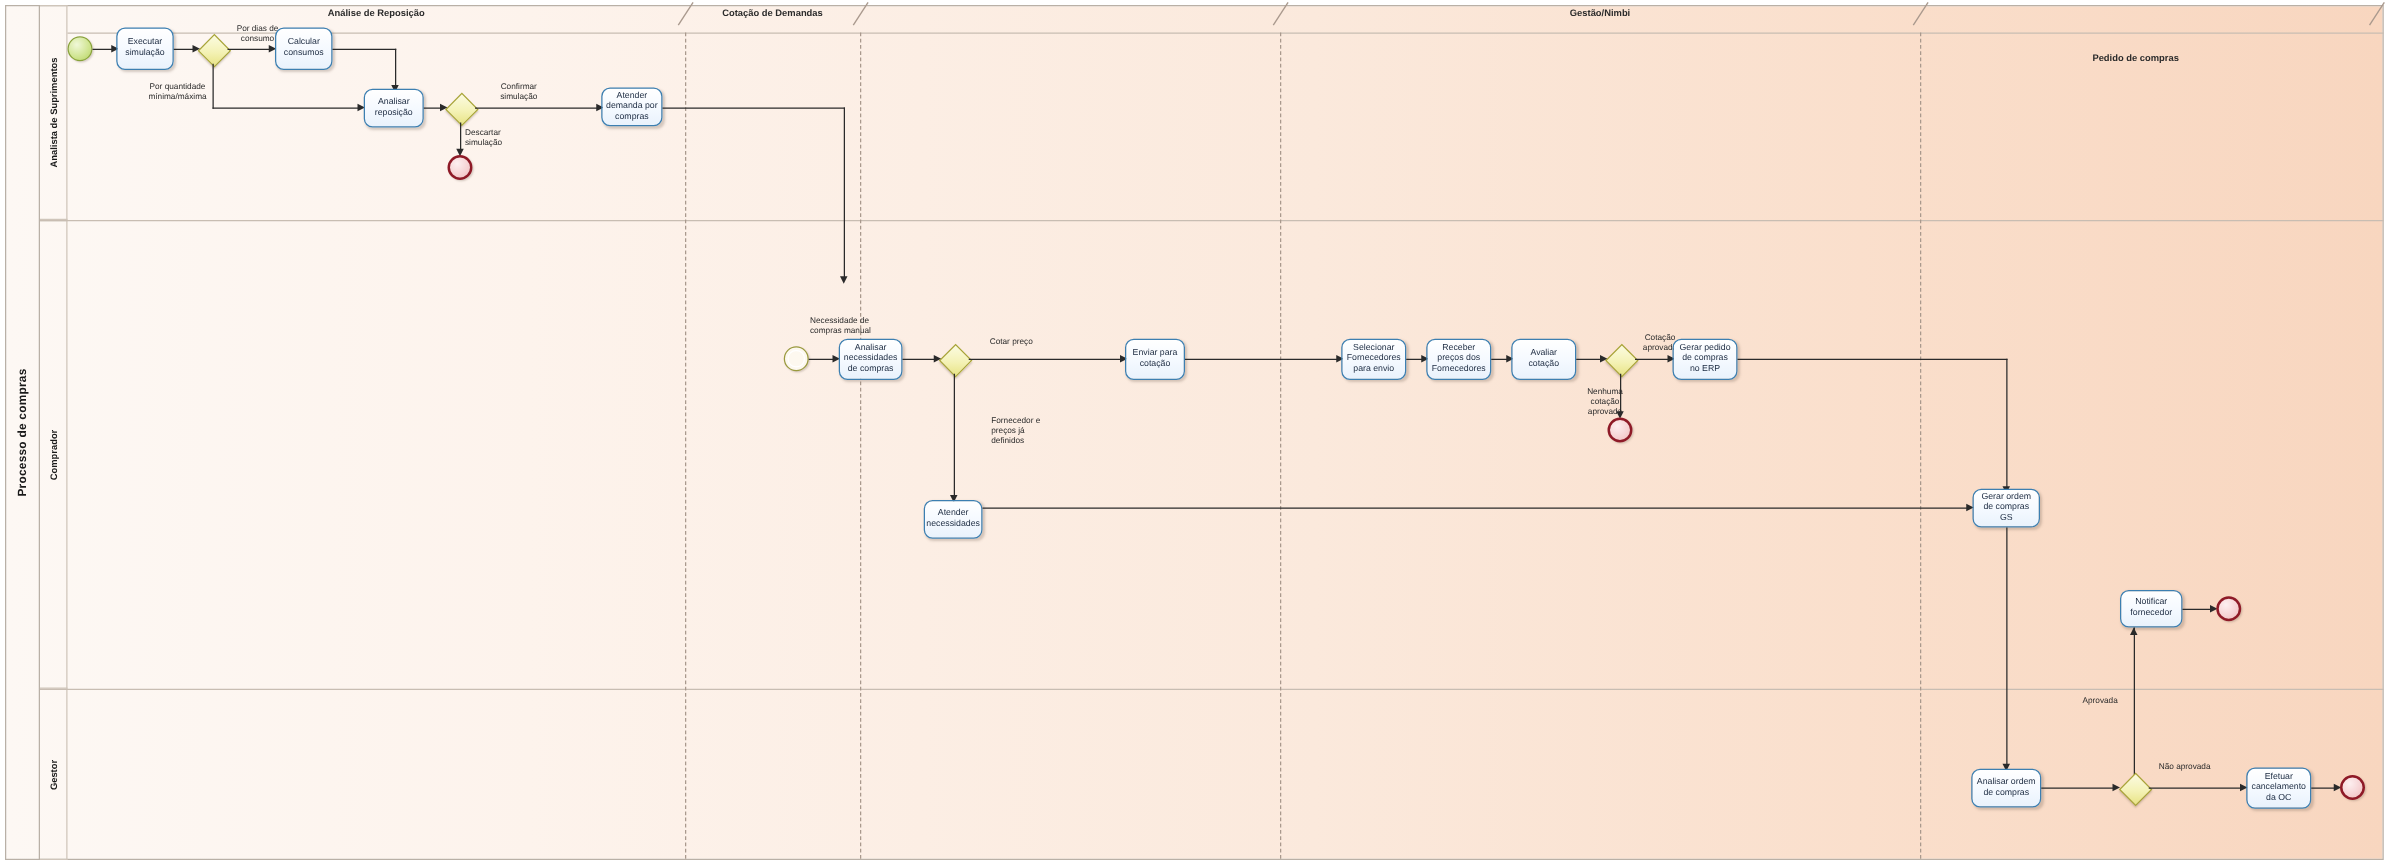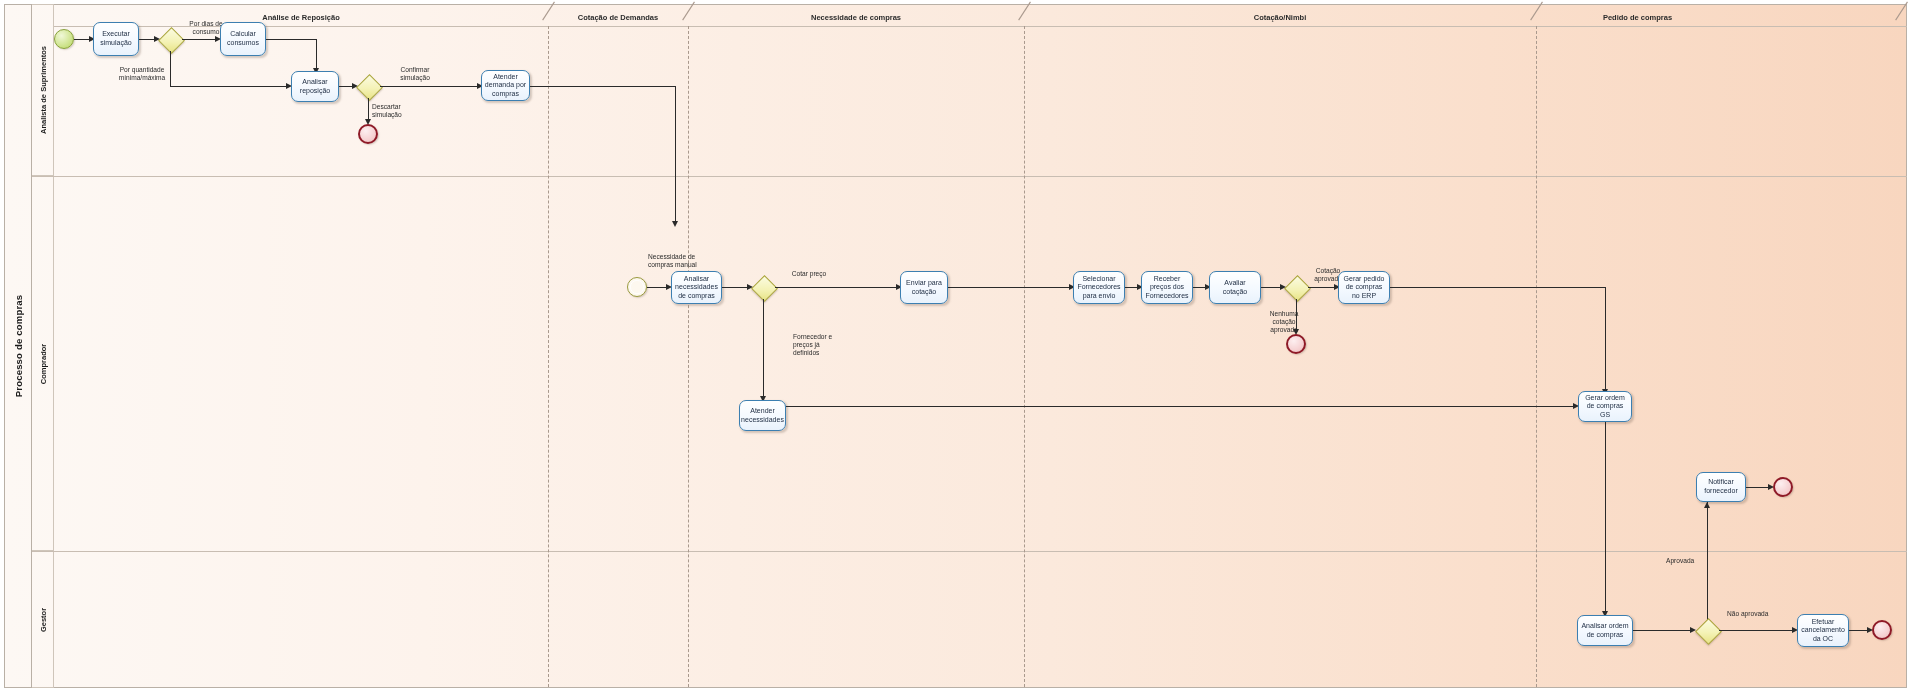--- a/index.html
+++ b/index.html
@@ -12,21 +12,21 @@
         box-sizing:border-box;background:linear-gradient(90deg,#fdf8f4 0%,#fdf3ec 22%,#fbe9dc 55%,#fadfcc 78%,#f8d6bf 100%);}
   .pool-label{position:absolute;left:4px;top:4px;width:28px;height:684px;
         border-right:1px solid #b9b0a6;box-sizing:border-box;background:transparent;}
   .pool-label span{position:absolute;left:50%;top:50%;transform:translate(-50%,-50%) rotate(-90deg);
         white-space:nowrap;font-size:9.5px;font-weight:bold;color:#1a1a1a;letter-spacing:.2px;}
   .lane-label{position:absolute;width:22px;border:1px solid #cfc5ba;border-left:none;box-sizing:border-box;background:transparent;}
   .lane-label span{position:absolute;left:50%;top:50%;transform:translate(-50%,-50%) rotate(-90deg);
         white-space:nowrap;font-size:7.5px;font-weight:bold;color:#1a1a1a;}
   .lane-sep{position:absolute;left:32px;width:1875px;height:0;border-top:1px solid #c8bdb2;}
   .phase{position:absolute;top:0;height:22px;box-sizing:border-box;
-         display:flex;align-items:flex-end;justify-content:center;}
+         display:flex;align-items:center;justify-content:center;}
   .phase span{font-size:7.5px;font-weight:bold;color:#2b2b2b;text-align:center;line-height:1.1;}
   .phase-hdr-line{position:absolute;left:54px;top:26px;width:1853px;height:0;border-top:1px solid #c8bdb2;}
   .phase-div{position:absolute;top:26px;bottom:5px;width:0;border-left:1.4px dashed #a9998d;}
   .phase-chev{position:absolute;top:1px;width:18px;height:20px;overflow:visible;}
 
   
   .task{position:absolute;box-sizing:border-box;border:1.4px solid #3c7fb1;border-radius:7px;
         background:linear-gradient(180deg,#ffffff 0%,#f4f9ff 55%,#e9f2fc 100%);
         box-shadow:1.5px 1.5px 2px rgba(120,100,85,.30);
         display:flex;align-items:center;justify-content:center;text-align:center;}
@@ -86,27 +86,24 @@
   <div class="lane-sep" style="top:551px;"></div>
 
   <div class="phase-hdr-line"></div>
 
   <div class="phase" style="left:54px;width:494px;">
     <span>Análise de Reposição</span>
   </div>
   <div class="phase" style="left:548px;width:140px;">
     <span>Cotação de Demandas</span>
   </div>
-  <div class="phase" style="left:688px;width:336px;">
-    <span>Necessidade de compras</span>
-  </div>
   <div class="phase" style="left:1024px;width:512px;">
-    <span>Cotação/Nimbi</span>
-  </div>
-  <div class="phase" style="left:1452px;width:371px;">
+    <span>Gestão/Nimbi</span>
+  </div>
+  <div class="phase" style="left:1523px;width:371px;margin-top:36px;">
     <span>Pedido de compras</span>
   </div>
 
   <div class="phase-div" style="left:548px;"></div>
   <div class="phase-div" style="left:688px;"></div>
   <div class="phase-div" style="left:1024px;"></div>
   <div class="phase-div" style="left:1536px;"></div>
 
   <svg class="phase-chev" style="left:540px;" viewBox="0 0 18 22">
     <path d="M2,21 L15,1" stroke="#a9998d" stroke-width="1.2" fill="none"></path>

